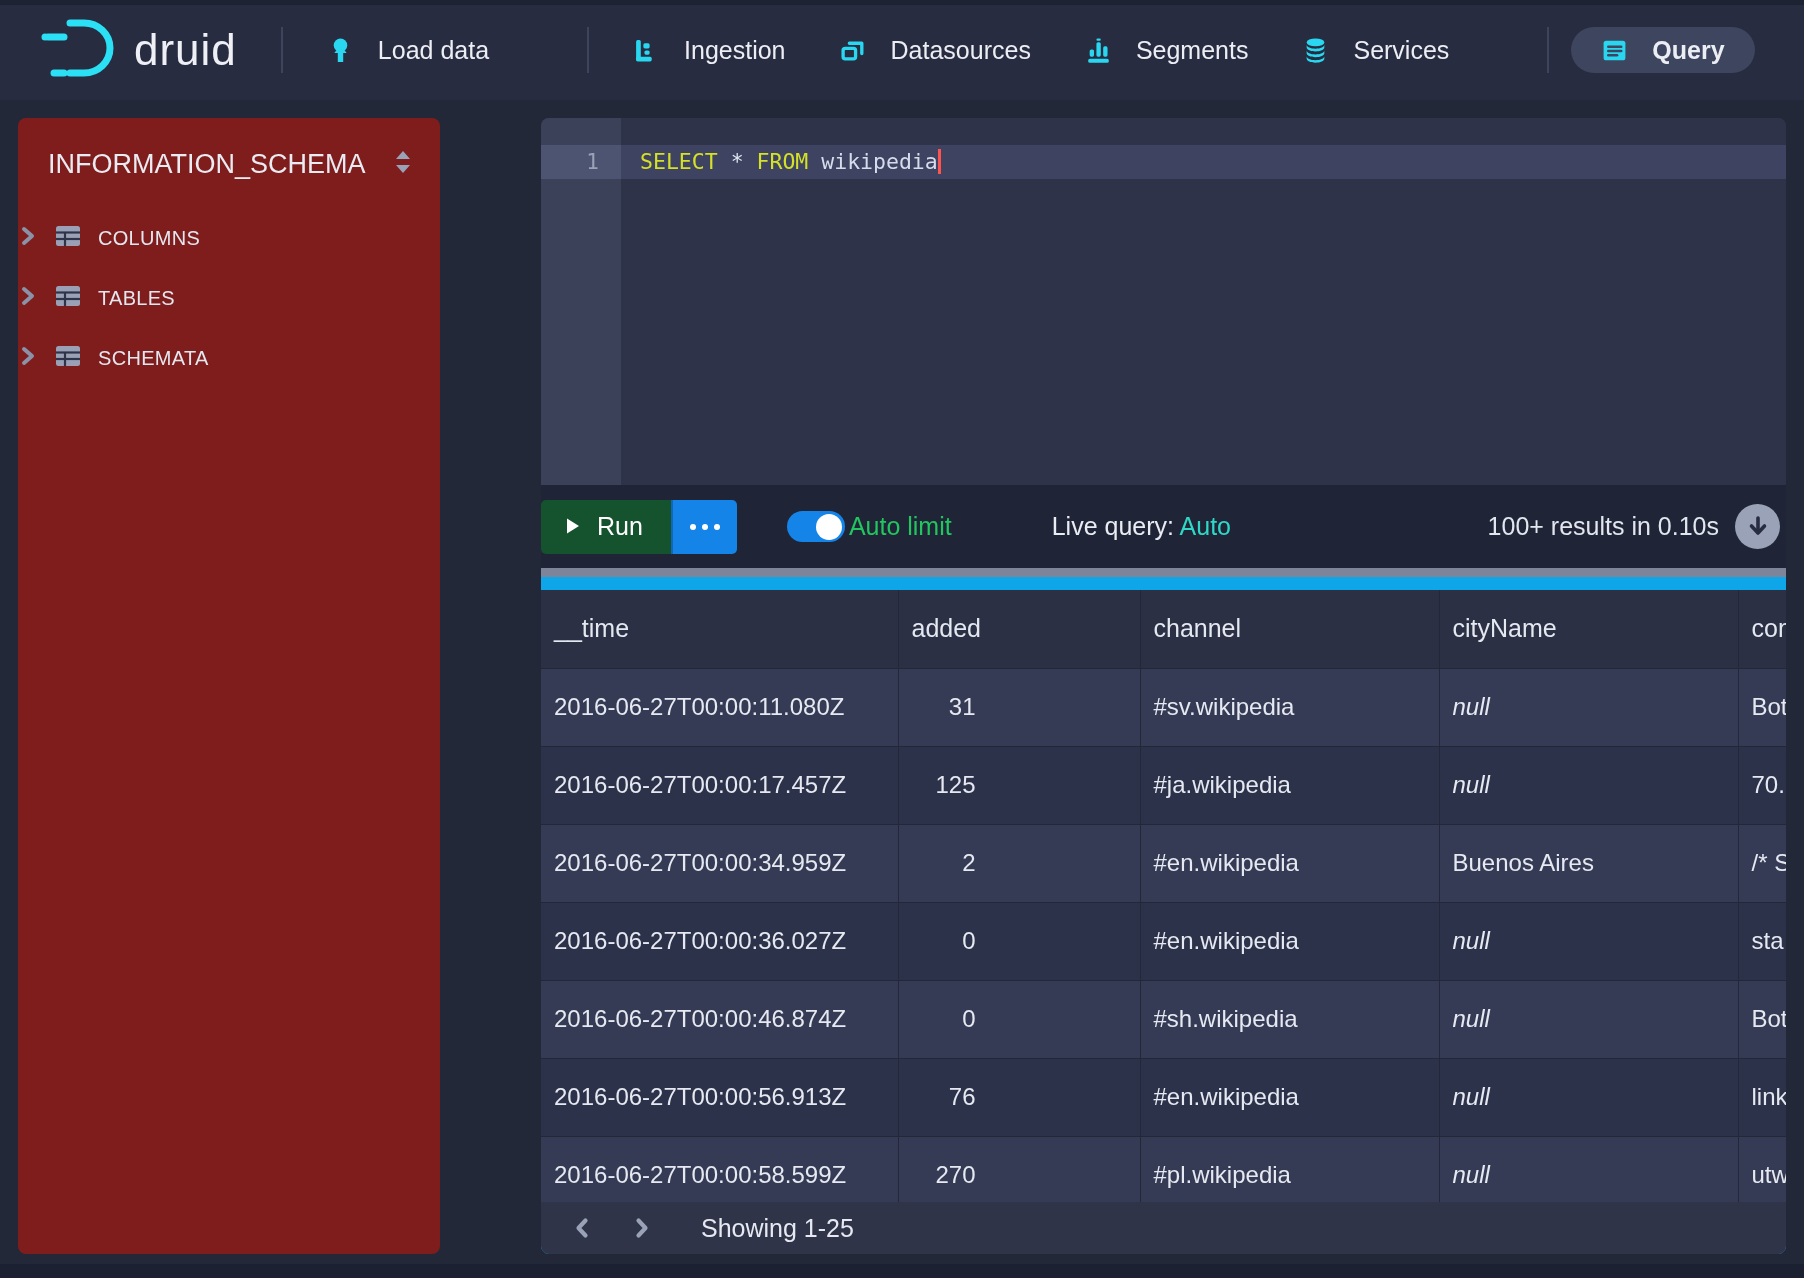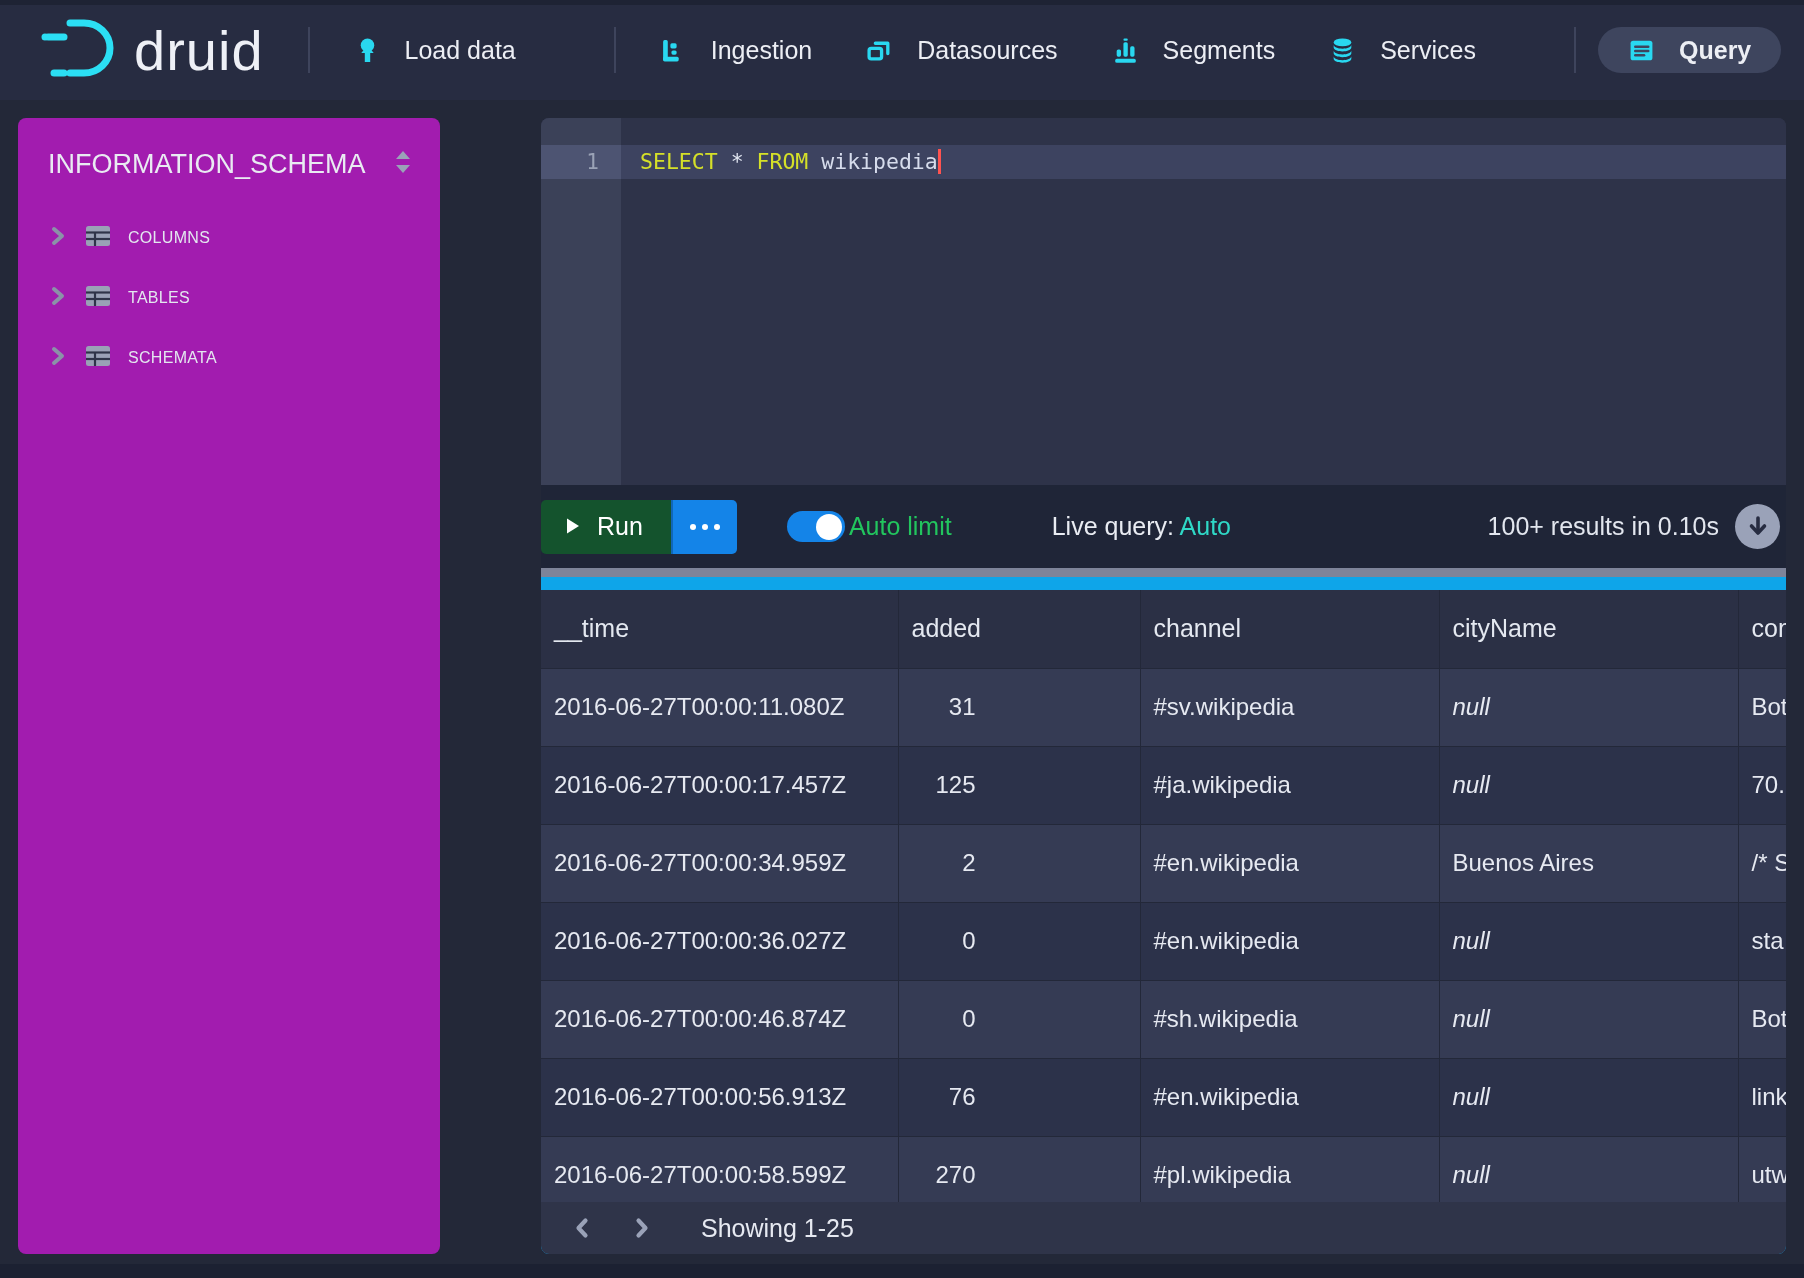--- a/index.html
+++ b/index.html
@@ -12,45 +12,45 @@
   }
   .top-edge { position:absolute; top:0; left:0; right:0; height:5px; background:#1e2334; z-index:50; }
   .bottom-edge { position:absolute; bottom:0; left:0; right:0; height:14px; background:#1c2132; }
 
   
   .navbar {
     position:absolute; top:0; left:0; right:0; height:100px;
     background:#272c41; display:flex; align-items:center; padding-left:40px;
   }
   .logo { display:flex; align-items:center; gap:16px; cursor:pointer; }
-  .logo-text { font-size:56px; font-weight:300; color:#eef0f6; letter-spacing:1px; }
+  .logo-text { font-size:44px; font-weight:300; color:#eef0f6; letter-spacing:1px; }
   .nav-sep { width:2px; height:46px; background:#3e445c; margin:0 44px; }
   .nav-item {
     display:flex; align-items:center; gap:24px; margin-right:54px;
     font-size:25px; color:#eceef4; cursor:pointer; white-space:nowrap;
   }
   .nav-item.active {
     background:#3e455e; border-radius:32px; height:46px; padding:0 30px; margin-right:0;font-weight:bold;
   }
   .icon24 { width:27px; height:27px; flex:0 0 auto; }
 
   
   .sidebar {
     position:absolute; left:18px; top:118px; width:422px; height:1136px;
-    background:#a21caf; border-radius:8px;
+    background:#7f1d1d; border-radius:8px;
   }
   .sidebar-header {
     display:flex; align-items:center; justify-content:space-between;
     padding:30px 26px 0 30px;
   }
   .schema-title { font-size:27px; color:#e9ebf2; }
   .tree { margin-top:28px; }
   .tree-item {
-    display:flex; align-items:center; height:60px; padding-left:30px; gap:17px;
-    cursor:pointer; font-size:16px; color:#e3e7ef; letter-spacing:0.3px;
+    display:flex; align-items:center; height:60px; gap:17px;
+    cursor:pointer; font-size:20px; color:#e3e7ef; letter-spacing:0.3px;
   }
 
   
   .workpanel {
     position:absolute; left:541px; top:118px; width:1245px; height:1136px;
     background:#2f3449; border-radius:8px; overflow:hidden;
   }
   
   .editor { position:absolute; top:0; left:0; right:0; height:367px; background:#2e3349; }
   .gutter { position:absolute; top:0; left:0; width:80px; height:367px; background:#3b4158; }

